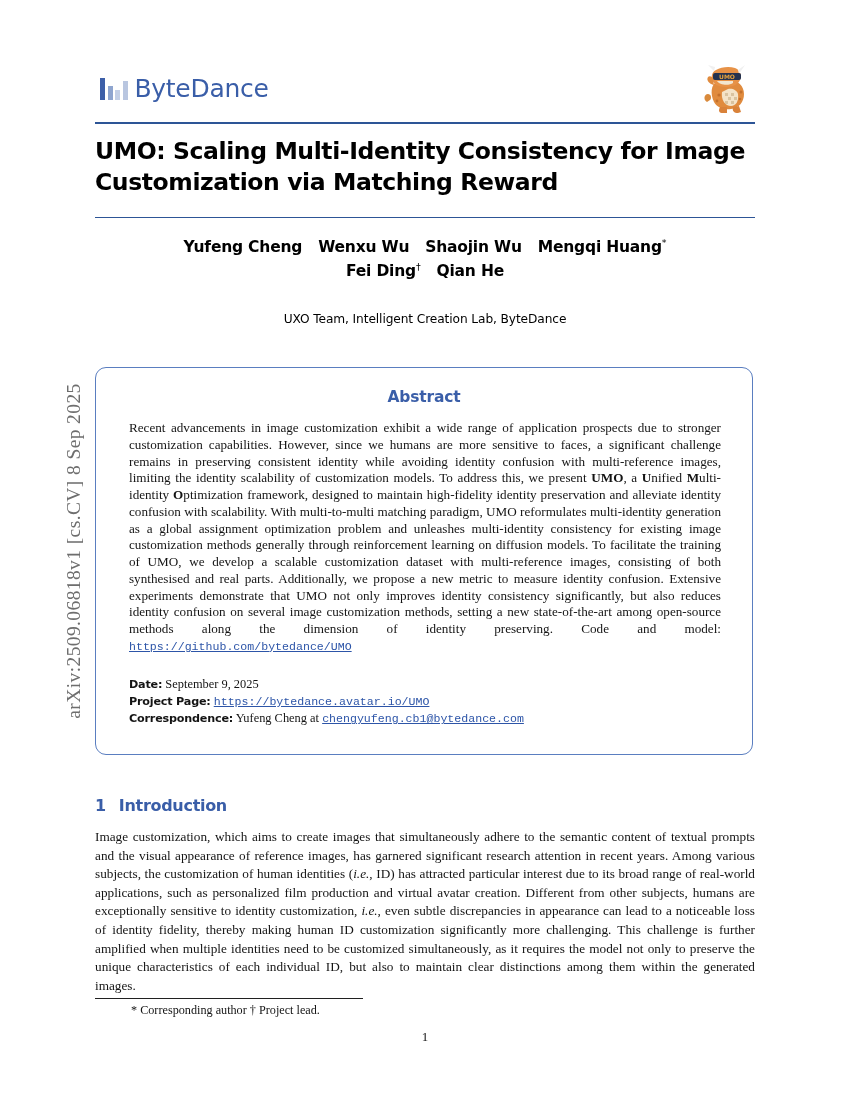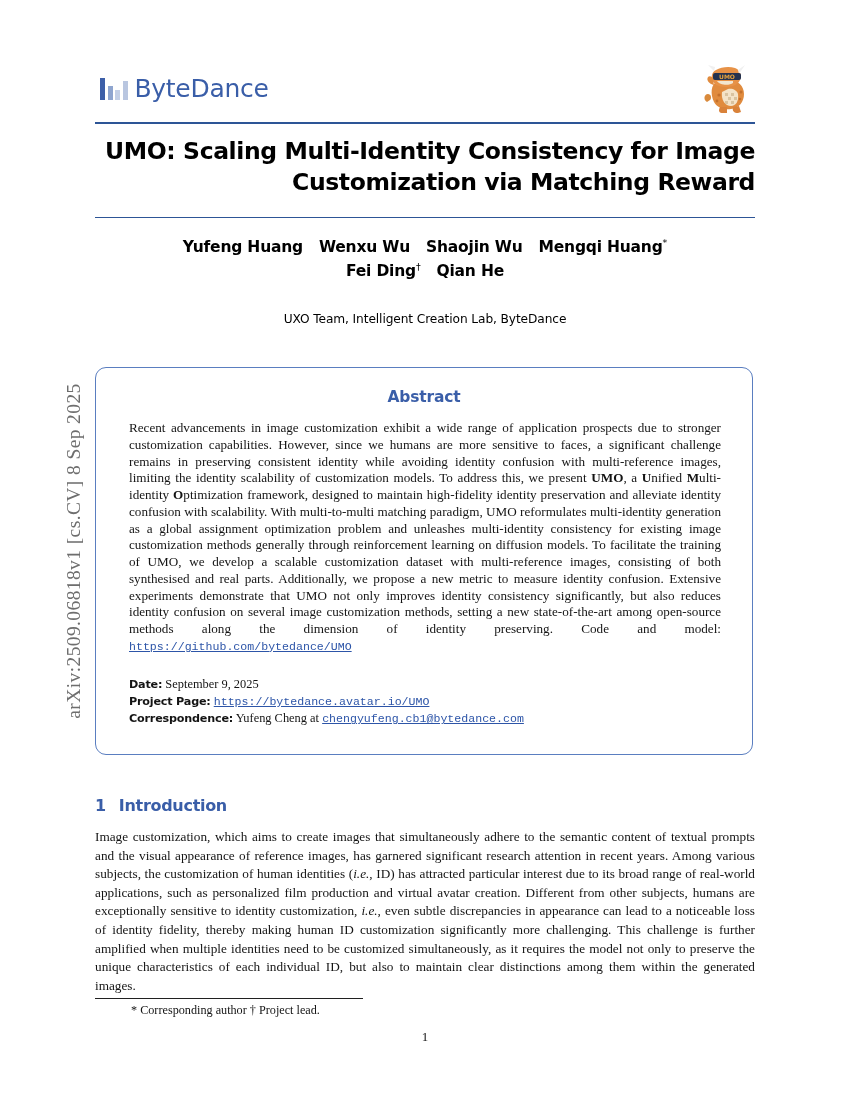--- a/index.html
+++ b/index.html
@@ -102,21 +102,21 @@
     height: 1.4px;
     background: #2d5596;
   }
 
   
   .title {
     position: absolute;
     left: 0;
     top: 136px;
     width: 660px;
-    text-align: right;
+    text-align: left;
     font-family: "DejaVu Sans", sans-serif;
     font-weight: bold;
     font-size: 23.5px;
     line-height: 1.33;
     letter-spacing: -0.4px;
     color: #000;
   }
 
   
   .authors {
@@ -327,21 +327,21 @@
     </div>
 
     <div class="rule-top"></div>
   </div>
 
   <div class="title">UMO: Scaling Multi-Identity Consistency for Image Customization via Matching Reward</div>
   <div class="rule-mid"></div>
 
   <div class="authors">
     <span class="a-row">
-      <span>Yufeng Huang</span><span class="sup"></span><span class="sep"></span><span>Wenxu Wu</span><span class="sup"></span><span class="sep"></span><span>Shaojin Wu</span><span class="sup"></span><span class="sep"></span><span>Mengqi Huang</span><span class="sup">*</span>
+      <span>Yufeng Cheng</span><span class="sup"></span><span class="sep"></span><span>Wenxu Wu</span><span class="sup"></span><span class="sep"></span><span>Shaojin Wu</span><span class="sup"></span><span class="sep"></span><span>Mengqi Huang</span><span class="sup">*</span>
     </span>
     <span class="a-row">
       <span>Fei Ding</span><span class="sup">†</span><span class="sep"></span><span>Qian He</span><span class="sup"></span>
     </span>
   </div>
 
   <div class="affil">UXO Team, Intelligent Creation Lab, ByteDance</div>
 
   <div class="abs-box">
     <div class="abs-title">Abstract</div>

